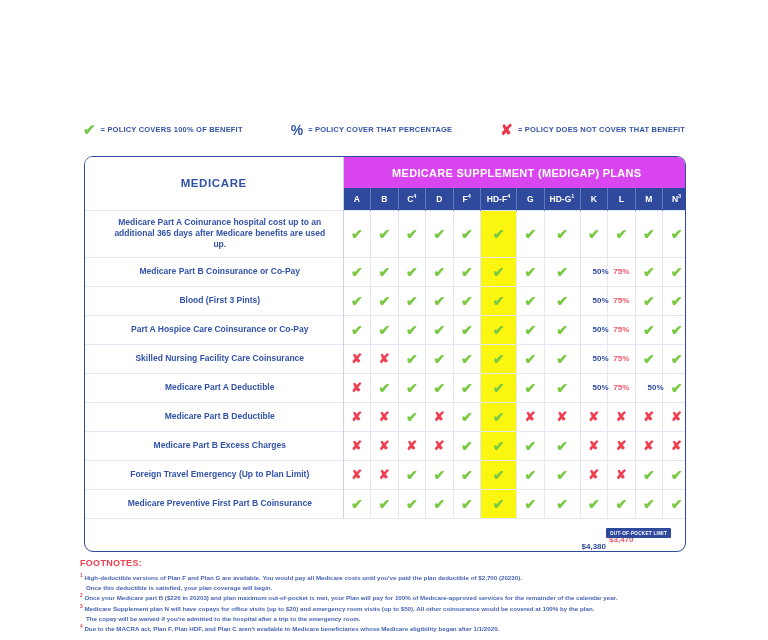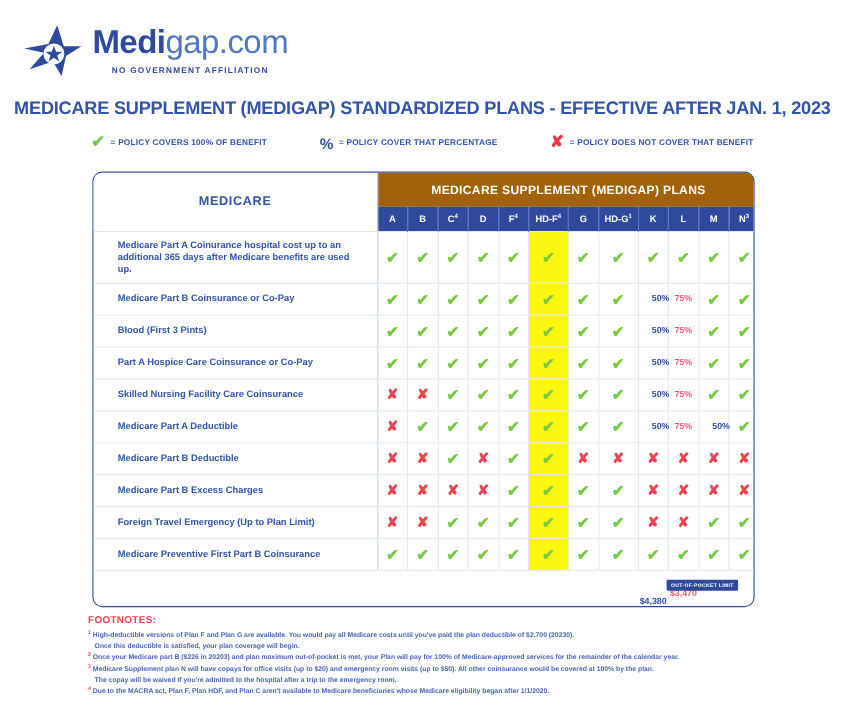--- a/index.html
+++ b/index.html
@@ -57,37 +57,38 @@
   }
   table.plans { border-collapse: collapse; width: 100%; table-layout: fixed; }
 
   .hdr-benefits {
     background: #fff; color: #3253a8;
     font-size: 11.5px; font-weight: 700; letter-spacing: 0.6px;
     text-align: center; vertical-align: middle;
     border-right: 1px solid #c9d3ea;
   }
   .hdr-plans-top {
-    background: #a16207; color: #ffffff;
+    background: #d946ef; color: #ffffff;
     font-size: 11px; font-weight: 700; letter-spacing: 0.3px;
     text-align: center; height: 31px;
   }
   .hdr-plan-letter {
     background: #2f4a9c; color: #ffffff;
     font-size: 8.5px; font-weight: 700; text-align: center;
     height: 22px; border-left: 1px solid #5f78bb;
   }
   .hdr-plan-letter sup { font-size: 5.5px; vertical-align: super; }
 
   td.benefit-label {
     color: #3253a8; font-size: 8.5px; font-weight: 600;
     padding: 6px 10px 6px 22px; line-height: 1.35;
     border-top: 1px solid #e3e8f4;
     border-right: 1px solid #c9d3ea;
     vertical-align: middle;
+    text-align: center;
   }
   td.cell {
     text-align: center; vertical-align: middle;
     border-top: 1px solid #e3e8f4;
     border-left: 1px solid #e3e8f4;
     font-size: 8px; font-weight: 700;
     height: 29px;
   }
   td.cell.hl { background: #fbf60f; }
   .mk-check { color: #7ac943; font-size: 14px; font-weight: 700; line-height: 1; }
@@ -114,33 +115,21 @@
   .fn-list { margin-top: 4px; }
   .fn-row { color: #4a64b4; font-size: 6.2px; line-height: 1.55; font-weight: 600; white-space: nowrap; }
   .fn-row sup { font-size: 4.8px; color: #ef4050; font-weight: 700; }
   .fn-cont { padding-left: 6px; }
 </style>
 </head>
 <body>
 
 <div class="page">
 
-  <div class="logo-wrap">
-    <svg class="logo-star" viewBox="0 0 52 48">
-      <path d="M30 1 L36 20 L52 20 L38 29 L34 47 L26 34 L5 41 L18 26 L0 22 L22 18 Z" fill="#2f4a9c"></path>
-      <circle cx="27" cy="27" r="9.5" fill="#ffffff"></circle>
-      <path d="M27 19.5 L29 25 L34.6 25 L30.1 28.4 L31.8 33.8 L27 30.5 L22.2 33.8 L23.9 28.4 L19.4 25 L25 25 Z" fill="#2f4a9c"></path>
-    </svg>
-    <div class="logo-text-block">
-      <div class="logo-word"><span class="b1">Medi</span><span class="b2">gap.com</span></div>
-      <div class="logo-sub">NO GOVERNMENT AFFILIATION</div>
-    </div>
-  </div>
-
-  <div class="main-title">MEDICARE SUPPLEMENT (MEDIGAP) STANDARDIZED PLANS - EFFECTIVE AFTER JAN. 1, 2023</div>
+
 
   <div class="legend">
     <div class="legend-item">
       <span class="legend-sym check">✔</span>
       <span class="legend-txt">= POLICY COVERS 100% OF BENEFIT</span>
     </div>
     <div class="legend-item">
       <span class="legend-sym pct">%</span>
       <span class="legend-txt">= POLICY COVER THAT PERCENTAGE</span>
     </div>

